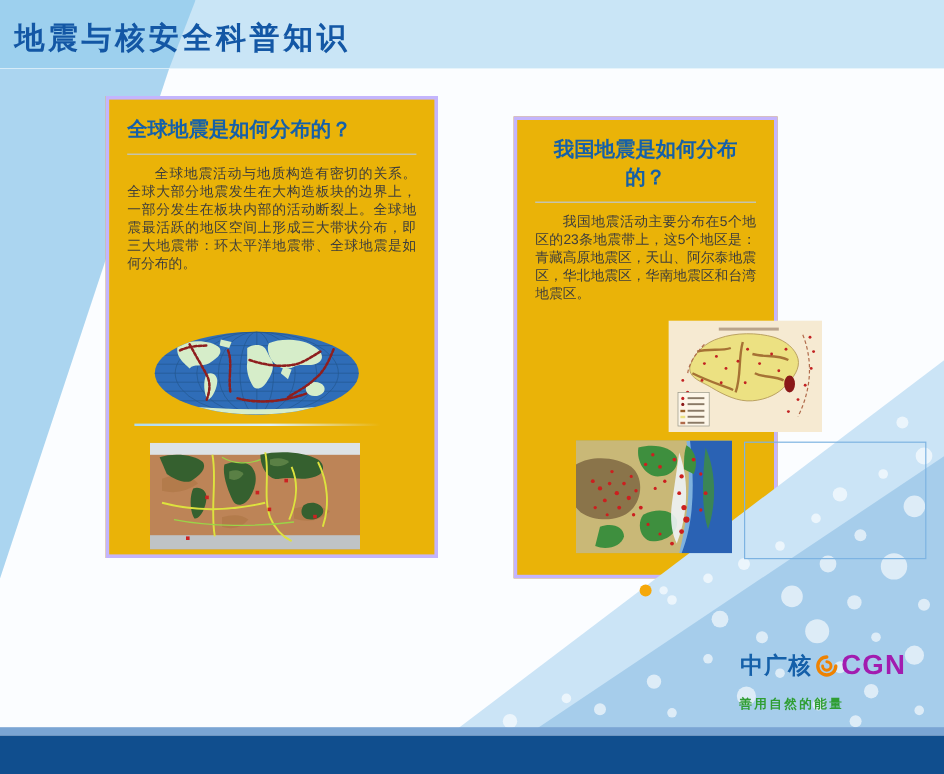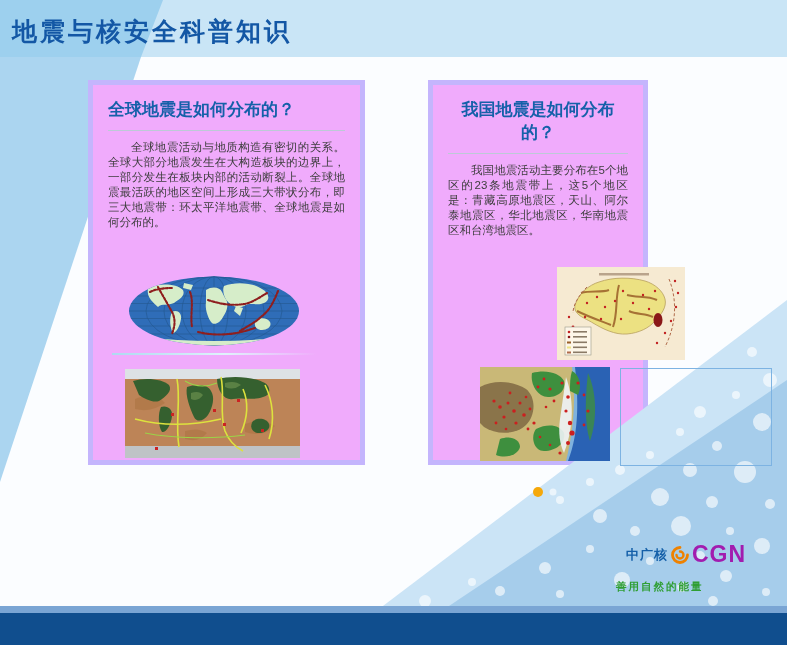--- a/index.html
+++ b/index.html
@@ -10,23 +10,23 @@
   
   .header-band{left:0;top:0;width:787px;height:57px;background:#c9e5f6;}
   .header-wedge{left:0;top:0;width:170px;height:57px;background:#9dd0ee;
     clip-path:polygon(0 0,163px 0,141px 57px,0 57px);}
   .left-wedge{left:0;top:57px;width:145px;height:430px;background:#abd5f0;
     clip-path:polygon(0 0,141px 0,0 425px);}
   .page-title{left:0;top:15px;width:787px;font-size:25px;font-weight:bold;
     color:#1357a5;letter-spacing:3px;padding-left:12px;}
 
   
-  .panel{background:#f0abfc;border:5px solid #c4b5fd;box-sizing:border-box;}
+  .panel{background:#eab308;border:3px solid #c4b5fd;box-sizing:border-box;}
   .panel-left{left:88px;top:80px;width:277px;height:385px;}
-  .panel-right{left:428px;top:80px;width:220px;height:385px;}
+  .panel-right{left:428px;top:97px;width:220px;height:385px;}
   .panel-title{margin:13px 15px 0 15px;font-size:17px;font-weight:bold;color:#1560a9;}
   .panel-right .panel-title{text-align:center;}
   .title-rule{margin:9px 15px 0 15px;height:1px;background:#bcc9d6;}
   .para{margin:9px 15px 0 15px;font-size:11.5px;line-height:15px;color:#3d3d3d;
     text-align:justify;text-indent:2em;}
 
   
   .deco-layer{left:0;top:0;width:787px;height:645px;pointer-events:none;}
 
   
@@ -44,21 +44,21 @@
   .map2{left:125px;top:369px;}
   .map3{left:557px;top:267px;}
   .map4{left:480px;top:367px;}
 
   
   .orange-dot{left:533px;top:487px;width:10px;height:10px;border-radius:50%;background:#f5a80a;}
   .seal-wrap{left:498px;top:528px;width:125px;text-align:center;}
   .seal-label{margin-top:3px;font-size:11px;font-weight:bold;color:#1a5ca8;letter-spacing:1px;}
   .cgn-wrap{left:616px;top:541px;width:140px;}
   .cgn-row{display:flex;align-items:center;justify-content:center;}
-  .cgn-name{font-size:13px;font-weight:bold;color:#1560a9;letter-spacing:1px;text-align:right;}
+  .cgn-name{font-size:19px;font-weight:bold;color:#1560a9;letter-spacing:1px;text-align:right;}
   .cgn-abbr{font-size:23px;font-weight:800;color:#a21caf;letter-spacing:1px;}
   .cgn-glyph{margin:0 2px;}
   .cgn-slogan{margin-top:12px;text-align:left;font-size:10.5px;font-weight:bold;
     color:#2f9e33;letter-spacing:2px;}
 </style>
 </head>
 <body>
 
 <div id="stage">
 

